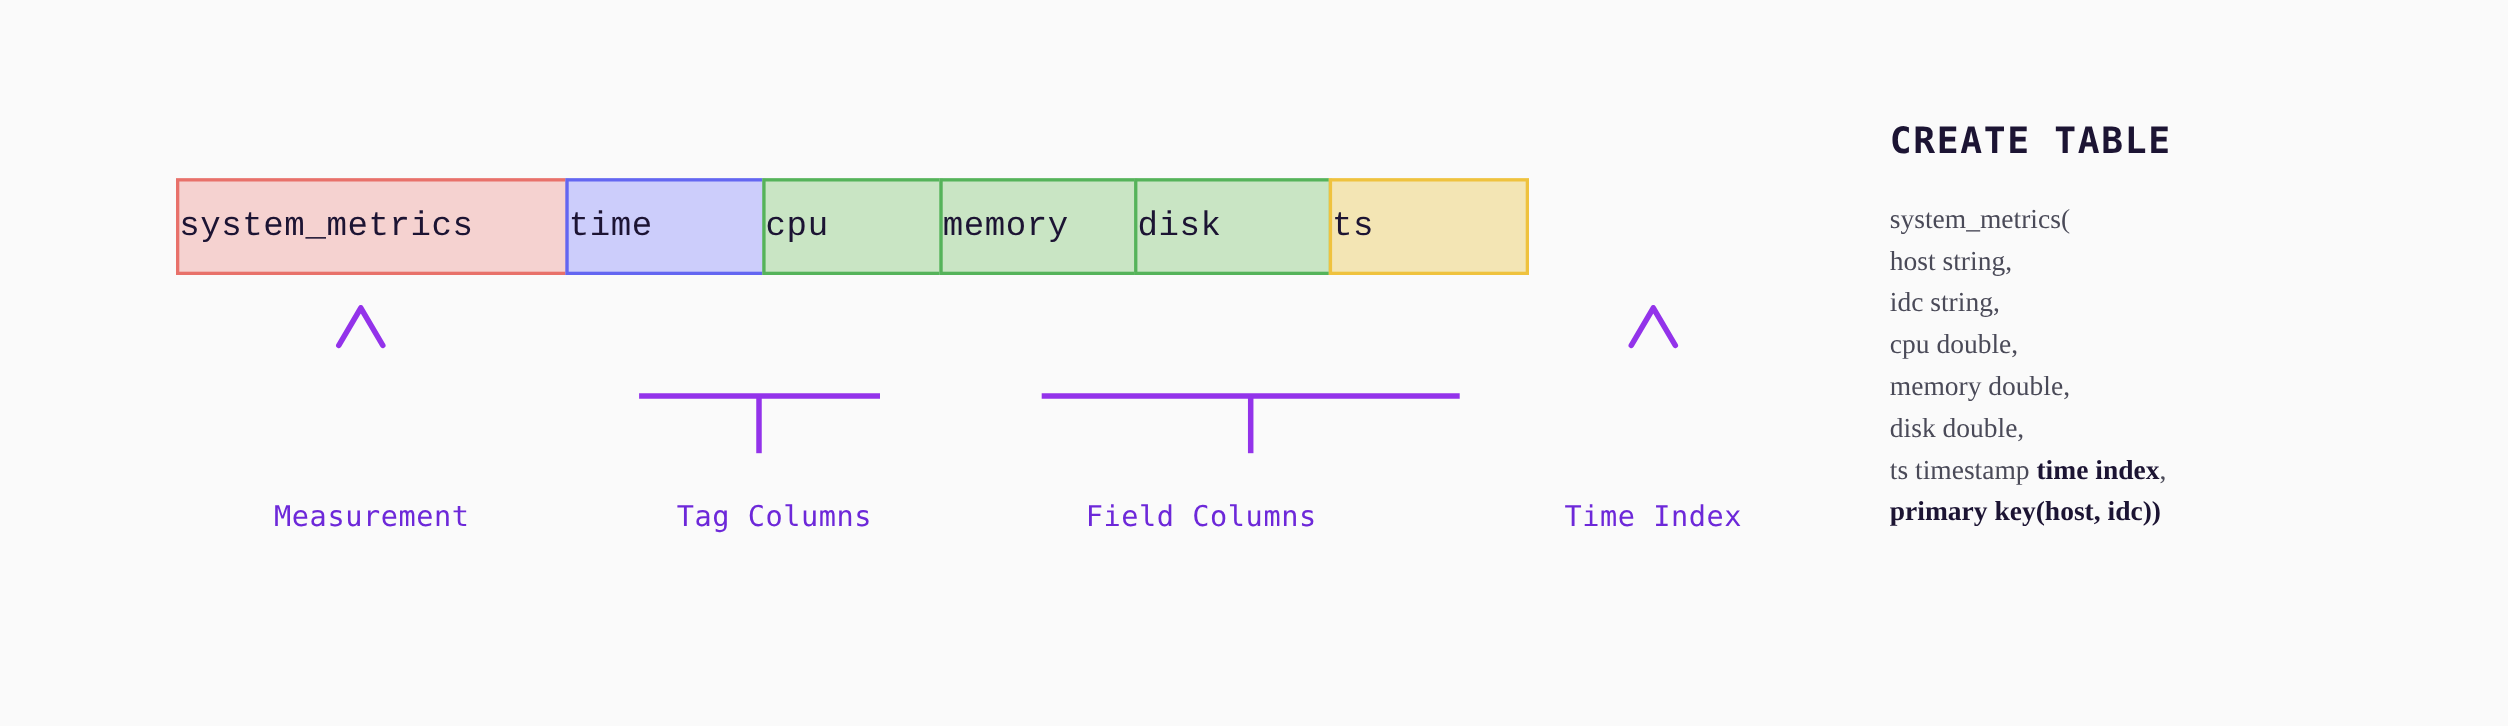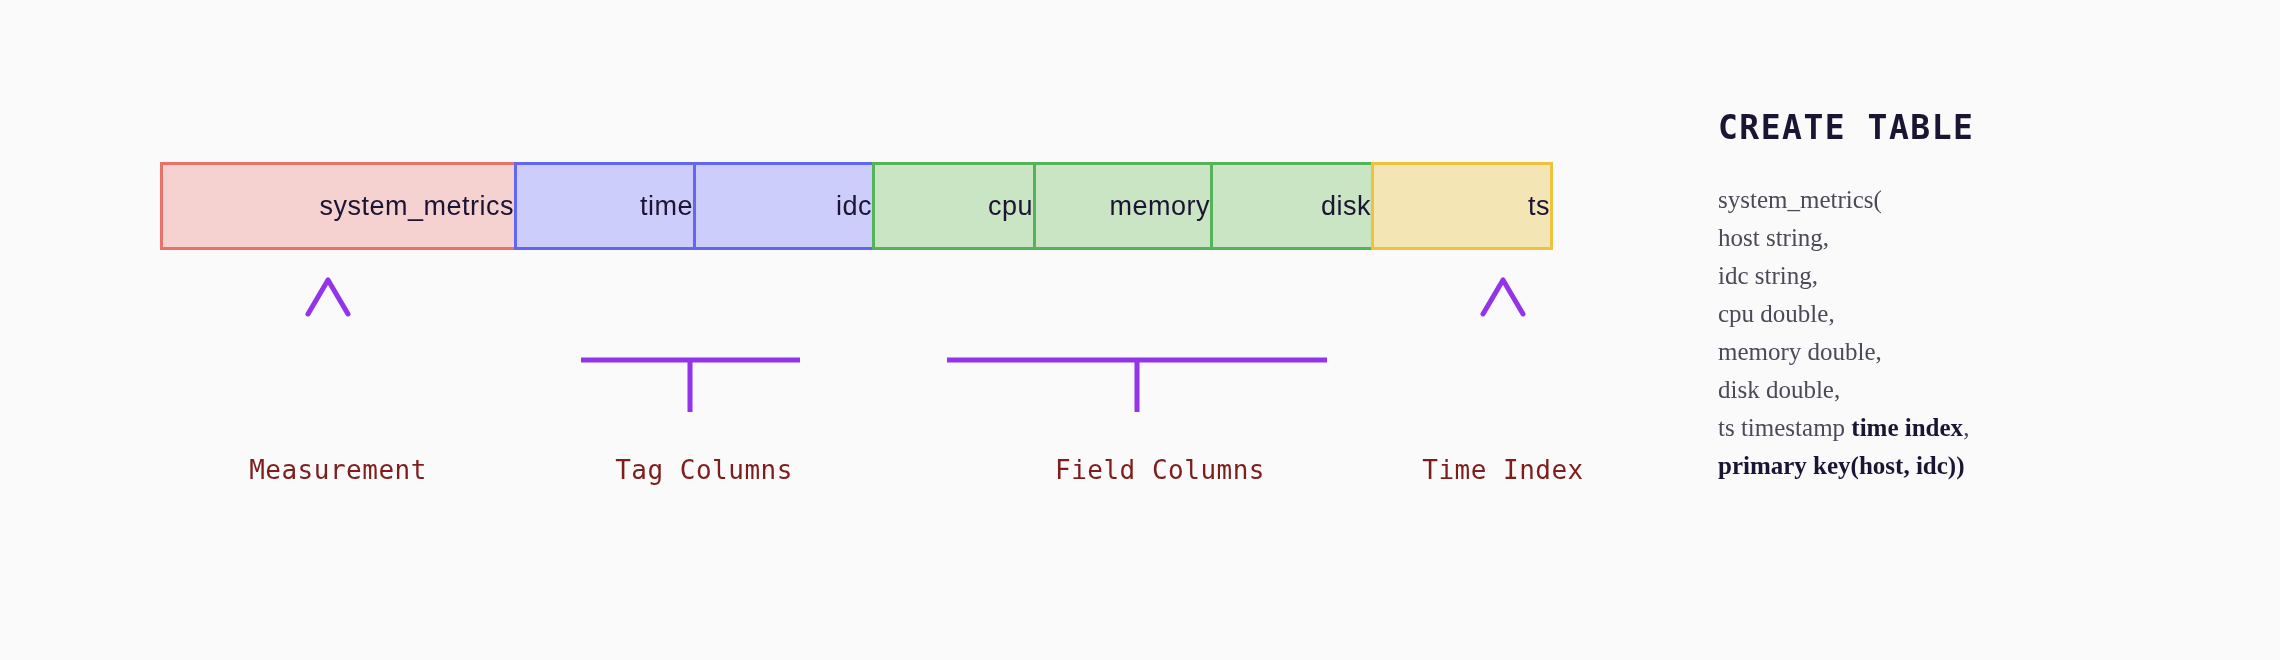--- a/index.html
+++ b/index.html
@@ -28,23 +28,23 @@
     left: 160px;
     top: 162px;
     height: 88px;
     display: flex;
     align-items: stretch;
   }
   .cell {
     box-sizing: border-box;
     display: flex;
     align-items: center;
-    justify-content: flex-end;
-    font-family: Liberation Sans, sans-serif;
-    font-size: 27px;
+    justify-content: flex-start;
+    font-family: Liberation Mono, monospace;
+    font-size: 31px;
     color: #1C1433;
     letter-spacing: 0.5px;
     border-style: solid;
     border-width: 3px;
     margin-right: -3px;
   }
   .cell.measurement {
     width: 357px;
     background: #F5D2D0;
     border-color: #E8716A;
@@ -73,21 +73,21 @@
     width: 2280px;
     height: 660px;
     pointer-events: none;
   }
 
   
   .annotation-label {
     position: absolute;
     font-family: "DejaVu Sans Mono", monospace;
     font-size: 26px;
-    color: #7f1d1d;
+    color: #6d28d9;
     letter-spacing: 0.5px;
     white-space: nowrap;
     transform: translateX(-50%);
     top: 455px;
   }
 
   
   #sql-panel {
     position: absolute;
     left: 1718px;
@@ -120,30 +120,27 @@
 
 <div id="canvas">
 
   <div class="schema-row" id="schema-row">
       <div class="cell measurement" style="width: 357px; background: rgb(245, 210, 208); border-color: rgb(232, 113, 106);">
         <span>system_metrics</span>
       </div>
       <div class="cell tag" style="width: 182px; background: rgb(204, 205, 251); border-color: rgb(99, 102, 241);">
         <span>time</span>
       </div>
-      <div class="cell tag" style="width: 182px; background: rgb(204, 205, 251); border-color: rgb(99, 102, 241);">
-        <span>idc</span>
-      </div>
       <div class="cell field" style="width: 164px; background: rgb(201, 229, 196); border-color: rgb(85, 179, 90);">
         <span>cpu</span>
       </div>
       <div class="cell field" style="width: 180px; background: rgb(201, 229, 196); border-color: rgb(85, 179, 90);">
         <span>memory</span>
       </div>
-      <div class="cell field" style="width: 164px; background: rgb(201, 229, 196); border-color: rgb(85, 179, 90);">
+      <div class="cell field" style="width: 180px; background: rgb(201, 229, 196); border-color: rgb(85, 179, 90);">
         <span>disk</span>
       </div>
       <div class="cell time" style="width: 182px; background: rgb(243, 229, 180); border-color: rgb(239, 194, 62);">
         <span>ts</span>
       </div>
     </div>
 
   <svg id="connectors" viewBox="0 0 2280 660" xmlns="http://www.w3.org/2000/svg">
     <defs>
       <linearGradient id="gradUp" x1="0" y1="1" x2="0" y2="0">
@@ -179,21 +176,21 @@
 
     <g>
       <line x1="1503" y1="412" x2="1503" y2="288" stroke="url(#gradUp)" stroke-width="5"></line>
       <path d="M 1503 280 L 1483 314 M 1503 280 L 1523 314" stroke="#9333EA" stroke-width="5" fill="none" stroke-linecap="round" stroke-linejoin="round"></path>
     </g>
   </svg>
 
   <div id="annotation-labels">
       <div class="annotation-label" style="left: 338px;">Measurement</div>
       <div class="annotation-label" style="left: 704px;">Tag Columns</div>
-      <div class="annotation-label" style="left: 1160px;">Field Columns</div>
+      <div class="annotation-label" style="left: 1092px;">Field Columns</div>
       <div class="annotation-label" style="left: 1503px;">Time Index</div>
     </div>
 
   <div id="sql-panel">
     <div id="sql-heading">CREATE TABLE</div>
     <div id="sql-body"><span class="sql-line"><span>system_metrics(</span></span><span class="sql-line"><span>host string,</span></span><span class="sql-line"><span>idc string,</span></span><span class="sql-line"><span>cpu double,</span></span><span class="sql-line"><span>memory double,</span></span><span class="sql-line"><span>disk double,</span></span><span class="sql-line"><span>ts timestamp </span><span class="kw">time index</span><span>,</span></span><span class="sql-line"><span class="kw">primary key(host, idc))</span></span></div>
   </div>
 
 </div>
 

